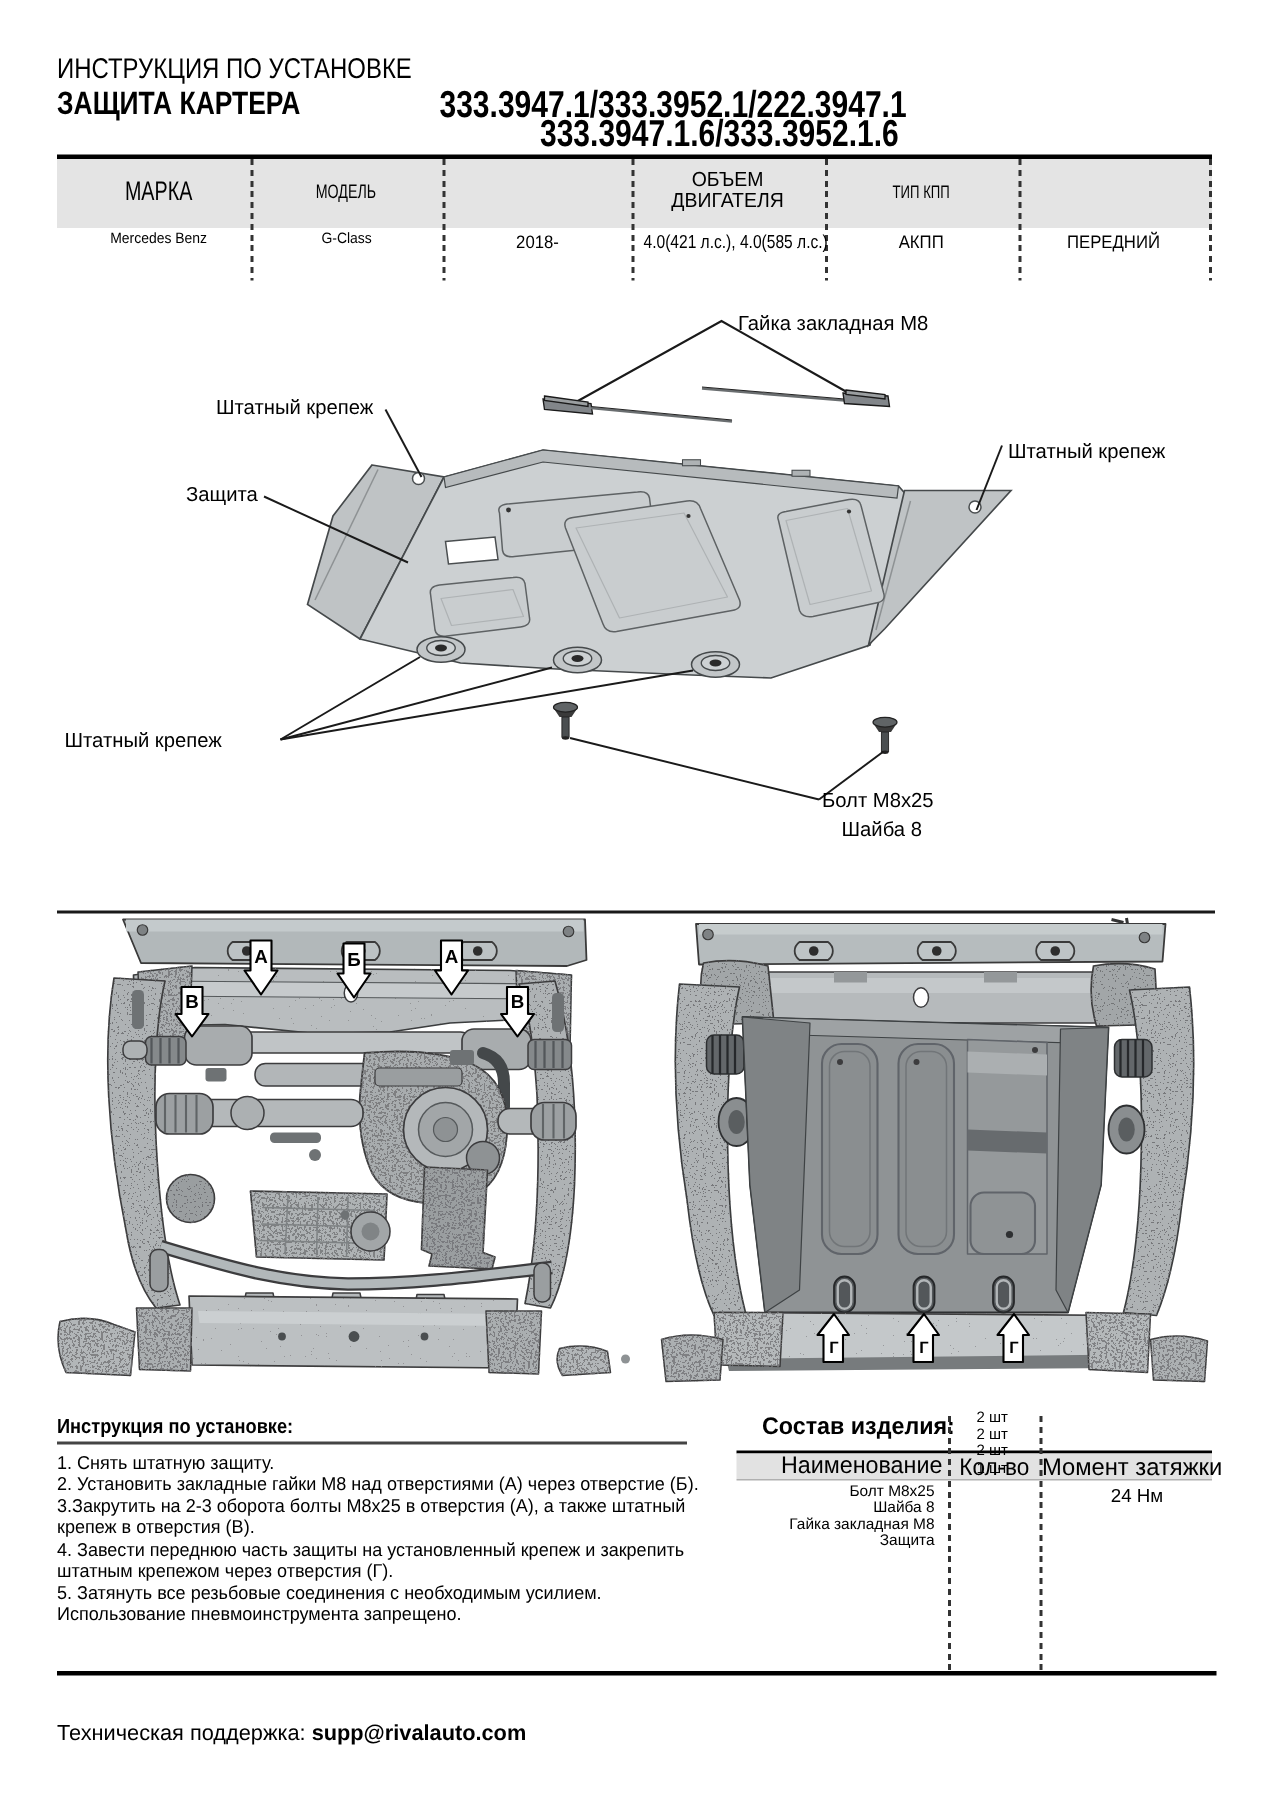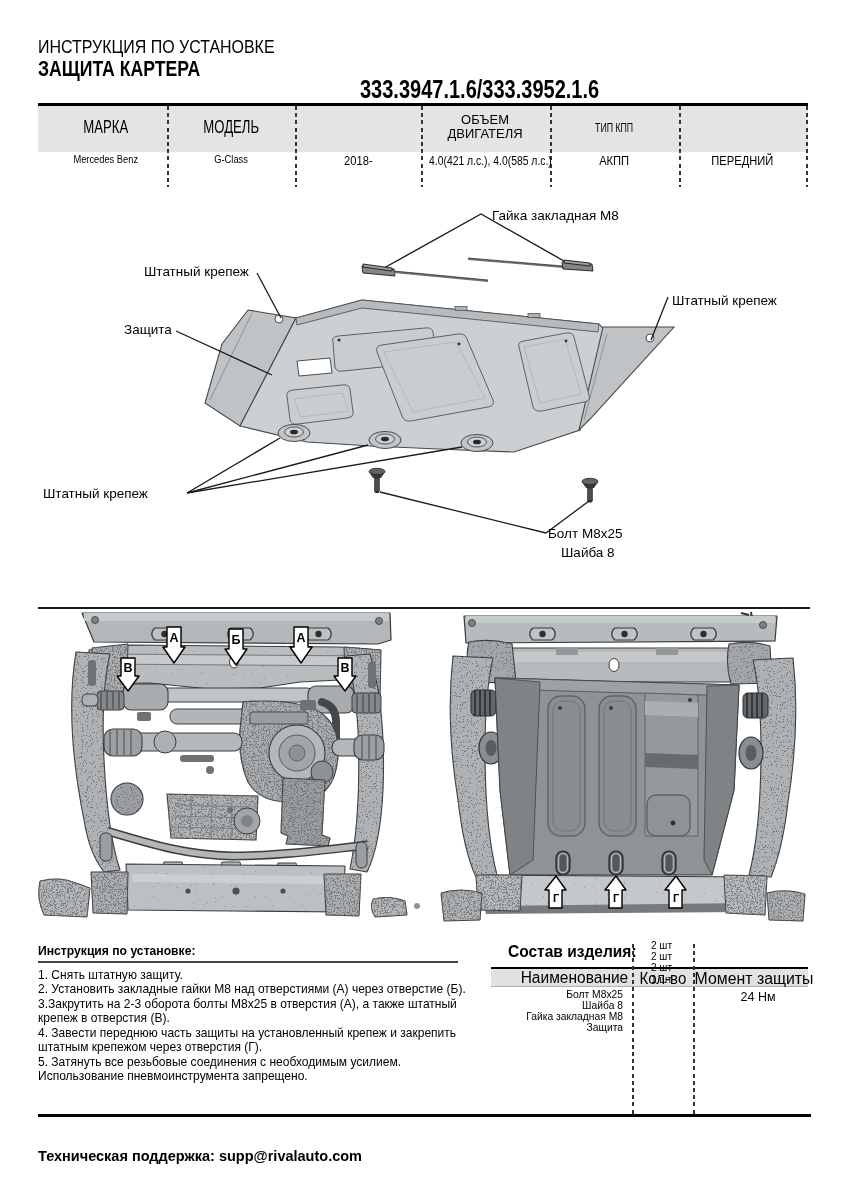--- a/index.html
+++ b/index.html
@@ -11,34 +11,35 @@
 .cl { display:inline-block; transform-origin:0 50%; }
 .hcell { display:flex; align-items:center; justify-content:center; text-align:center; }
 .dcell { text-align:center; }
 </style>
 </head>
 <body>
 <div class="page">
 
   <div class="abs" style="left:38px; top:36px; font-size:19px;"><span class="cl" style="transform:scaleX(0.84);">ИНСТРУКЦИЯ ПО УСТАНОВКЕ</span></div>
   <div class="abs" style="left:38px; top:57px; font-size:21.5px; font-weight:bold;"><span class="cl" style="transform:scaleX(0.82);">ЗАЩИТА КАРТЕРА</span></div>
+  <div class="abs" style="left:293px; top:56px; font-size:25px; font-weight:bold;"><span class="cl" style="transform:scaleX(0.80); white-space:nowrap;">333.3947.1/333.3952.1/222.3947.1</span></div>
   <div class="abs" style="left:320px; top:75px; font-size:25px; font-weight:bold;margin-left:40px;"><span class="cl" style="transform:scaleX(0.80); white-space:nowrap;">333.3947.1.6/333.3952.1.6</span></div>
 
   <div class="abs" style="left:38px; top:103px; width:770px; height:3px; background:#000;"></div>
   <div class="abs" style="left:38px; top:106px; width:770px; height:46px; background:#e4e4e4;"></div>
   <div class="abs" style="left:167px; top:106px; height:81px; width:1.8px; background:repeating-linear-gradient(to bottom,#333 0 4px,transparent 4px 7.2px);"></div>
   <div class="abs" style="left:295px; top:106px; height:81px; width:1.8px; background:repeating-linear-gradient(to bottom,#333 0 4px,transparent 4px 7.2px);"></div>
   <div class="abs" style="left:421px; top:106px; height:81px; width:1.8px; background:repeating-linear-gradient(to bottom,#333 0 4px,transparent 4px 7.2px);"></div>
   <div class="abs" style="left:550px; top:106px; height:81px; width:1.8px; background:repeating-linear-gradient(to bottom,#333 0 4px,transparent 4px 7.2px);"></div>
   <div class="abs" style="left:679px; top:106px; height:81px; width:1.8px; background:repeating-linear-gradient(to bottom,#333 0 4px,transparent 4px 7.2px);"></div>
   <div class="abs" style="left:806px; top:106px; height:81px; width:1.8px; background:repeating-linear-gradient(to bottom,#333 0 4px,transparent 4px 7.2px);"></div>
   <div class="abs hcell" style="left:38px; top:106px; width:129px; height:46px; font-size:18px; padding-bottom:3px; padding-left:6px;">
       <span class="cx" style="transform:scaleX(0.73);">МАРКА</span>
     </div>
-  <div class="abs hcell" style="left:167px; top:106px; width:128px; height:46px; font-size:18px; padding-bottom:3px;">
+  <div class="abs hcell" style="left:167px; top:106px; width:128px; height:46px; font-size:13px; padding-bottom:3px;">
       <span class="cx" style="transform:scaleX(0.73);">МОДЕЛЬ</span>
     </div>
   <div class="abs hcell" style="left:421px; top:106px; width:129px; height:46px; font-size:13.5px; line-height:14.3px; padding-bottom:4px;">
       <span class="cx" style="transform:scaleX(0.96);">ОБЪЕМ<br>ДВИГАТЕЛЯ</span>
     </div>
   <div class="abs hcell" style="left:550px; top:106px; width:129px; height:46px; font-size:12px; padding-bottom:3px;">
       <span class="cx" style="transform:scaleX(0.73);">ТИП КПП</span>
     </div>
   <div class="abs dcell" style="left:38px; top:154px; width:129px; font-size:10px; padding-left:6px;"><span class="cx" style="transform:scaleX(0.93);">Mercedes Benz</span></div>
   <div class="abs dcell" style="left:167px; top:154px; width:128px; font-size:10px;"><span class="cx" style="transform:scaleX(0.93);">G-Class</span></div>
@@ -439,21 +440,21 @@
   </div>
 
   <div class="abs" style="left:508px; top:943px; font-size:16px; font-weight:bold;"><span class="cl" style="transform:scaleX(0.97);">Состав изделия:</span></div>
   <div class="abs" style="left:491px; top:966.5px; width:317px; height:2.8px; background:#000;"></div>
   <div class="abs" style="left:491px; top:969.3px; width:317px; height:16.7px; background:#e2e2e2;"></div>
   <div class="abs" style="left:491px; top:986px; width:317px; height:1px; background:#b0b0b0;"></div>
   <div class="abs" style="left:632px; top:944px; height:170px; width:1.8px; background:repeating-linear-gradient(to bottom,#333 0 4px,transparent 4px 7.2px);"></div>
   <div class="abs" style="left:693px; top:944px; height:170px; width:1.8px; background:repeating-linear-gradient(to bottom,#333 0 4px,transparent 4px 7.2px);"></div>
   <div class="abs dcell" style="left:504px; top:969px; width:140px; font-size:16px;"><span class="cx" style="transform:scaleX(0.97);">Наименование</span></div>
   <div class="abs dcell" style="left:632px; top:970px; width:61px; font-size:16px;"><span class="cx" style="transform:scaleX(0.94);">Кол-во</span></div>
-  <div class="abs dcell" style="left:692px; top:970px; width:125px; font-size:16px;"><span class="cx" style="transform:scaleX(0.99);">Момент защиты</span></div>
+  <div class="abs dcell" style="left:692px; top:970px; width:125px; font-size:16px;"><span class="cx" style="transform:scaleX(0.99);">Момент затяжки</span></div>
   <div class="abs" style="left:491px; top:988.5px; width:132px; text-align:right; font-size:10.3px; line-height:11.2px;">Болт М8х25<br>Шайба 8<br>Гайка закладная М8<br>Защита</div>
   <div class="abs dcell" style="left:632px; top:940px; width:59px; font-size:10px; line-height:11.2px;">2 шт<br>2 шт<br>2 шт<br>1 шт</div>
   <div class="abs dcell" style="left:700px; top:990px; width:116px; font-size:12.5px;">24 Нм</div>
 
   <div class="abs" style="left:38px; top:1114px; width:773px; height:3px; background:#000;"></div>
-  <div class="abs" style="left:38px; top:1148px; font-size:14.5px;font-weight:bold;">Техническая поддержка: <b>supp@rivalauto.com</b></div>
+  <div class="abs" style="left:38px; top:1148px; font-size:14.5px;">Техническая поддержка: <b>supp@rivalauto.com</b></div>
 
 </div>
 
 </body></html>

